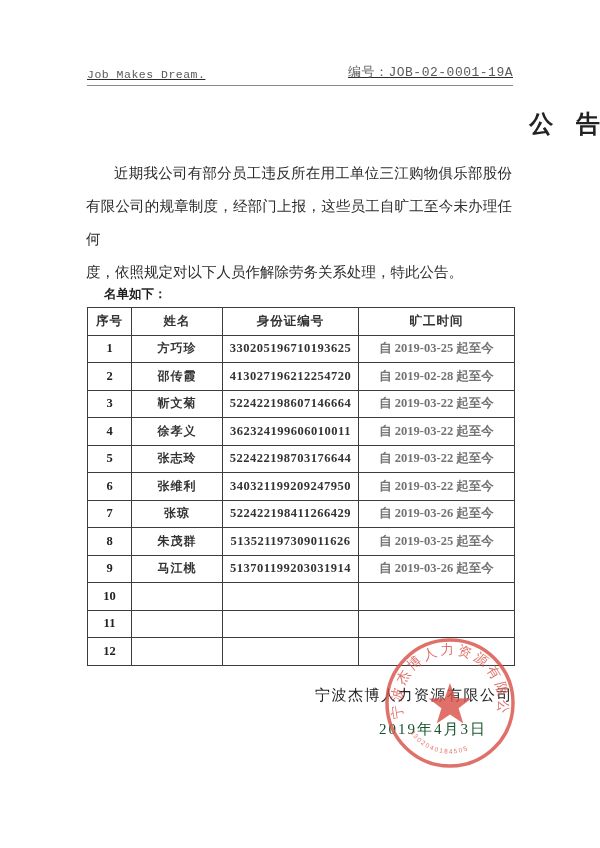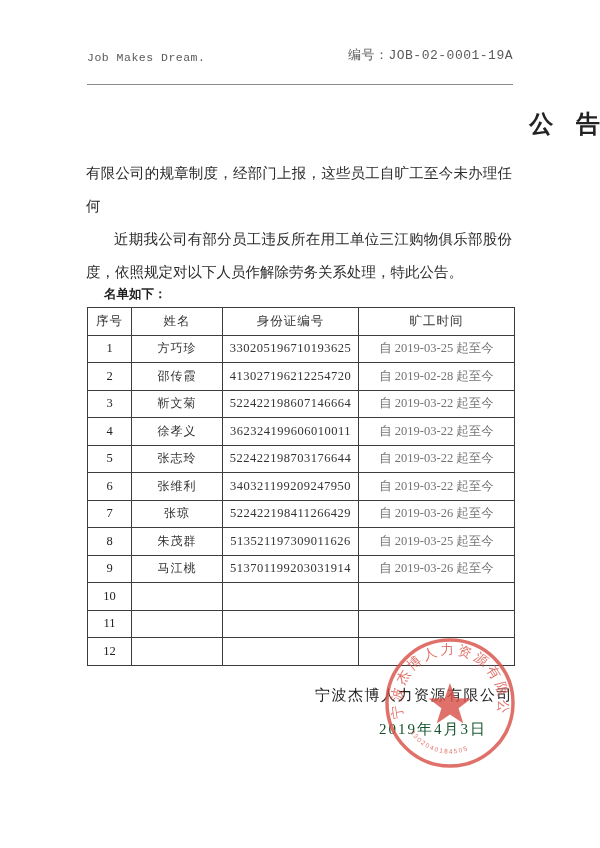--- a/index.html
+++ b/index.html
@@ -8,24 +8,25 @@
     width: 600px; height: 848px;
     position: relative;
     font-family: "Liberation Serif", "DejaVu Serif", serif;
     color: #2b2b2b;
     overflow: hidden;
   }
   .page { position: absolute; inset: 0; background: #fff; }
 
   
   .doc-header {
-    position: absolute; left: 87px; right: 87px; top: 46px;
+    position: absolute; left: 87px; right: 87px; top: 63px;
     display: flex; justify-content: space-between; align-items: flex-end;
-    padding-bottom: 20px;
+    padding-bottom: 4px;
     border-bottom: 1.5px solid #8a8a8a;
+    text-decoration: underline;
   }
   .hdr-left {
     font-family: "Liberation Mono", "DejaVu Sans Mono", monospace;
     font-size: 11.5px; color: #5a5a5a; letter-spacing: 0.5px;
   }
   .hdr-right {
     font-family: "Liberation Mono", "DejaVu Sans Mono", monospace;
     font-size: 13px; color: #5a5a5a; letter-spacing: 0.5px;
   }
 
@@ -54,21 +55,21 @@
   
   .name-table {
     position: absolute; left: 87px; top: 307px;
     border-collapse: collapse; table-layout: fixed;
     width: 427px;
   }
   .name-table td, .name-table th {
     border: 1px solid #3c3c3c;
     height: 27.5px;
     text-align: center; vertical-align: middle;
-    font-weight: normal;
+    font-weight: bold;
     overflow: hidden; white-space: nowrap;
   }
   .cell-no     { font-size: 12.5px; color: #222; }
   .cell-name   { font-size: 12px;   color: #333; letter-spacing: 1px; }
   .cell-id     { font-size: 12.5px; color: #333; letter-spacing: 0.5px; }
   .cell-period { font-size: 12.5px; color: #737373; font-weight: bold; }
   .name-table th { font-size: 12.5px; color: #333; letter-spacing: 1px; }
 
   
   .sign-company {
@@ -95,22 +96,22 @@
 <div class="page">
 
   <div class="doc-header">
     <span class="hdr-left">Job Makes Dream.</span>
     <span class="hdr-right">编号：JOB-02-0001-19A</span>
   </div>
 
   <div class="doc-title">公 告</div>
 
   <div class="notice-body">
+    <div class="para-line jl indent">近期我公司有部分员工违反所在用工单位三江购物俱乐部股份</div>
     <div class="para-line jl">有限公司的规章制度，经部门上报，这些员工自旷工至今未办理任何</div>
-    <div class="para-line jl indent">近期我公司有部分员工违反所在用工单位三江购物俱乐部股份</div>
     <div class="para-line">度，依照规定对以下人员作解除劳务关系处理，特此公告。</div>
   </div>
 
   <div class="list-label">名单如下：</div>
 
   <table class="name-table">
     <colgroup>
       <col style="width:44px">
         <col style="width:91px">
         <col style="width:136px">

